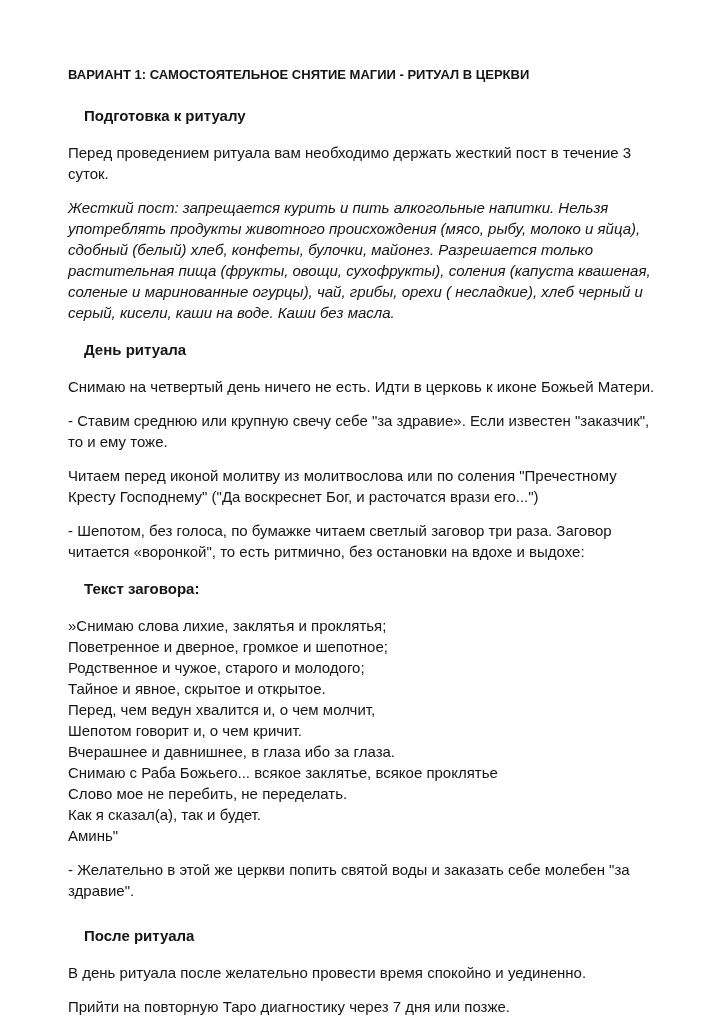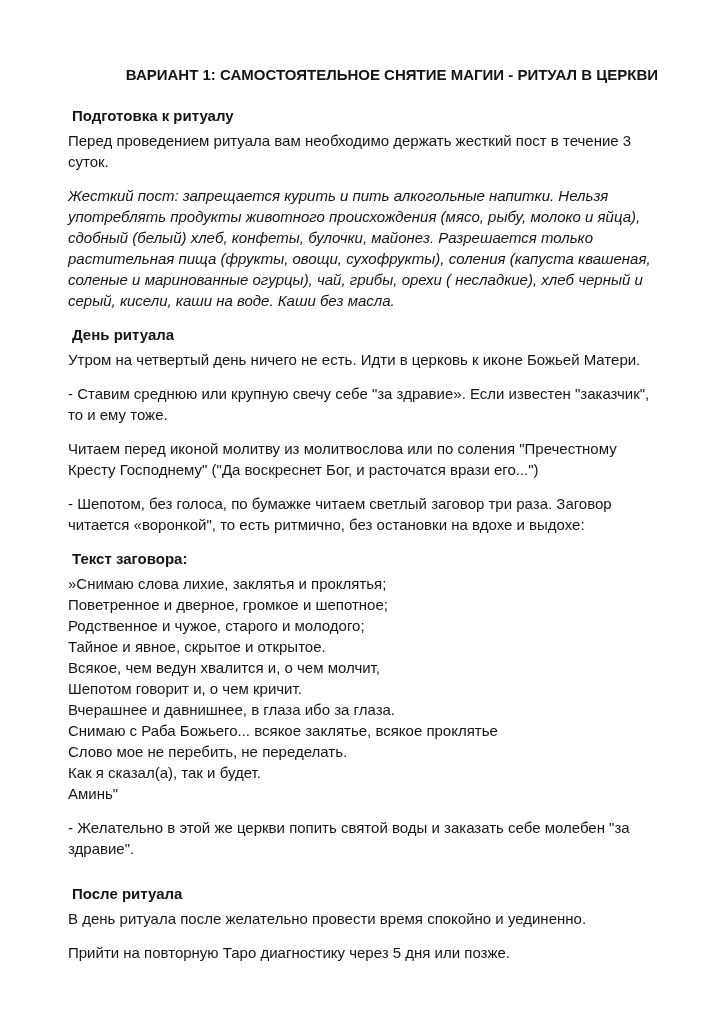--- a/index.html
+++ b/index.html
@@ -13,29 +13,29 @@
     color: #151515;
     -webkit-font-smoothing: antialiased;
   }
   .page {
     width: 724px;
     min-height: 1024px;
     padding: 64px 66px 40px 68px;
     background: #ffffff;
   }
   .doc-title {
-    font-size: 15px;
+    font-size: 13px;
     font-weight: bold;
-    text-align: right;
+    text-align: left;
     margin-bottom: 20px;
   }
   h2.sec-heading {
     font-size: 15px;
     font-weight: bold;
-    margin: 4px;
+    margin: 16px;
   }
   p.para {
     margin: 0 0 13px 0;
   }
   p.para.italic {
     font-style: italic;
   }
   .spell-block {
     margin: 0 0 13px 0;
   }
@@ -53,43 +53,43 @@
   <h1 class="doc-title">ВАРИАНТ 1: САМОСТОЯТЕЛЬНОЕ СНЯТИЕ МАГИИ - РИТУАЛ В ЦЕРКВИ</h1>
 
   <div class="section">
     <h2 class="sec-heading">Подготовка к ритуалу</h2>
     <p class="para">Перед проведением ритуала вам необходимо держать жесткий пост в течение 3 суток.</p>
     <p class="para italic">Жесткий пост: запрещается курить и пить алкогольные напитки. Нельзя употреблять продукты животного происхождения (мясо, рыбу, молоко и яйца), сдобный (белый) хлеб, конфеты, булочки, майонез. Разрешается только растительная пища (фрукты, овощи, сухофрукты), соления (капуста квашеная, соленые и маринованные огурцы), чай, грибы, орехи ( несладкие), хлеб черный и серый, кисели, каши на воде. Каши без масла.</p>
   </div>
 
   <div class="section">
     <h2 class="sec-heading">День ритуала</h2>
-    <p class="para">Утром на четвертый день ничего не есть. Идти в церковь к иконе Божьей Матери.</p>
+    <p class="para">Снимаю на четвертый день ничего не есть. Идти в церковь к иконе Божьей Матери.</p>
     <p class="para">- Ставим среднюю или крупную свечу себе "за здравие». Если известен "заказчик", то и ему тоже.</p>
     <p class="para">Читаем перед иконой молитву из молитвослова или по соления "Пречестному Кресту Господнему" ("Да воскреснет Бог, и расточатся врази его...")</p>
     <p class="para">- Шепотом, без голоса, по бумажке читаем светлый заговор три раза. Заговор читается «воронкой", то есть ритмично, без остановки на вдохе и выдохе:</p>
   </div>
 
   <div class="section">
     <h2 class="sec-heading">Текст заговора:</h2>
     <div class="spell-block">
       <div class="spell-line">»Снимаю слова лихие, заклятья и проклятья;</div>
       <div class="spell-line">Поветренное и дверное, громкое и шепотное;</div>
       <div class="spell-line">Родственное и чужое, старого и молодого;</div>
       <div class="spell-line">Тайное и явное, скрытое и открытое.</div>
-      <div class="spell-line">Всякое, чем ведун хвалится и, о чем молчит,</div>
+      <div class="spell-line">Перед, чем ведун хвалится и, о чем молчит,</div>
       <div class="spell-line">Шепотом говорит и, о чем кричит.</div>
       <div class="spell-line">Вчерашнее и давнишнее, в глаза ибо за глаза.</div>
       <div class="spell-line">Снимаю с Раба Божьего... всякое заклятье, всякое проклятье</div>
       <div class="spell-line">Слово мое не перебить, не переделать.</div>
       <div class="spell-line">Как я сказал(а), так и будет.</div>
       <div class="spell-line">Аминь"</div>
     </div>
     <p class="para">- Желательно в этой же церкви попить святой воды и заказать себе молебен "за здравие".</p>
   </div>
 
   <div class="section extra-gap-top">
     <h2 class="sec-heading">После ритуала</h2>
     <p class="para">В день ритуала после желательно провести время спокойно и уединенно.</p>
-    <p class="para">Прийти на повторную Таро диагностику через 5 дня или позже.</p>
+    <p class="para">Прийти на повторную Таро диагностику через 7 дня или позже.</p>
   </div>
 
 </div>
 
 </body></html>

